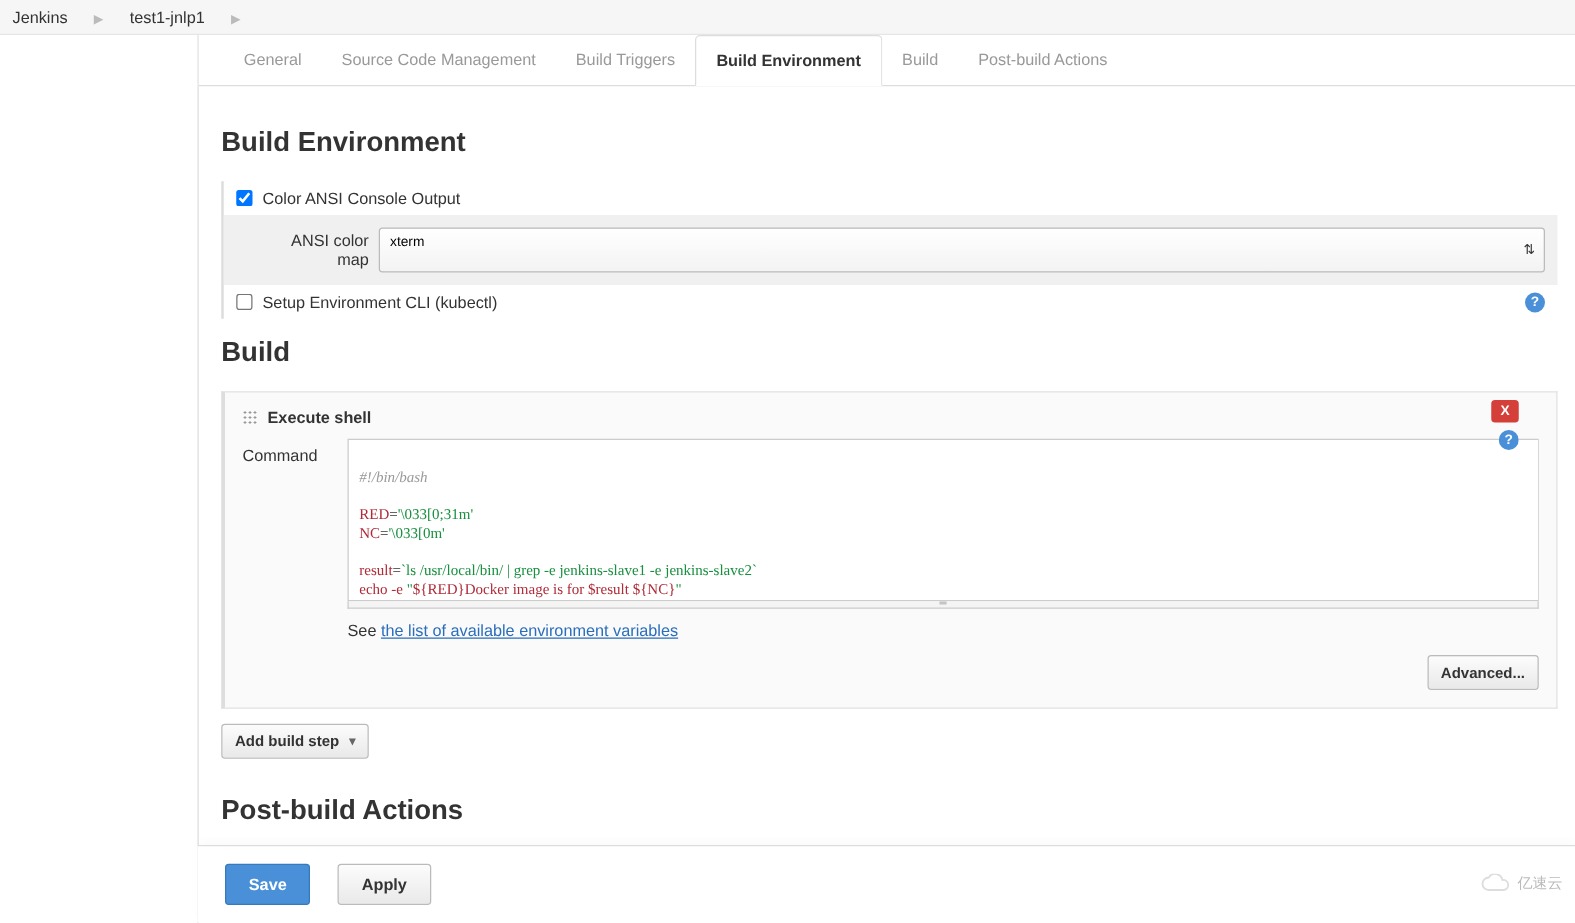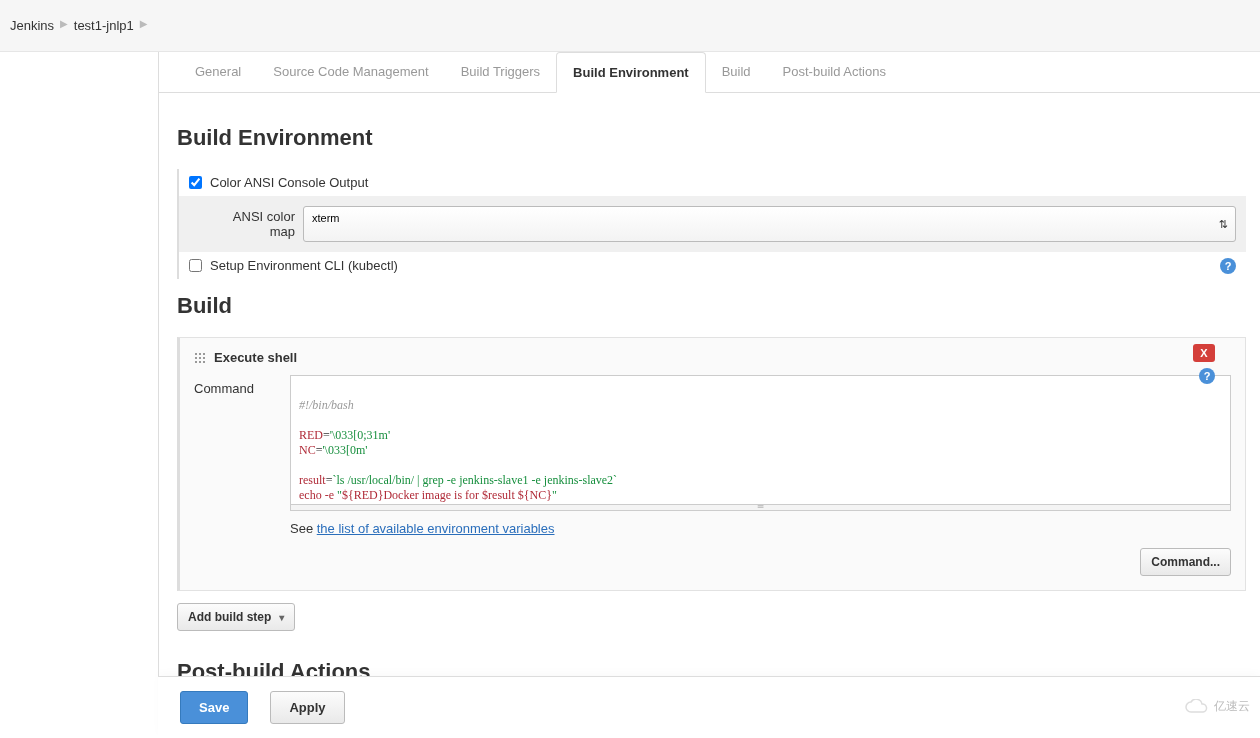--- a/index.html
+++ b/index.html
@@ -1,18 +1,18 @@
 <!DOCTYPE html>
 <html><head>
 <meta charset="utf-8">
 <style>
 * { box-sizing: border-box; margin: 0; padding: 0; }
 body { font-family: -apple-system, Helvetica, Arial, sans-serif; font-size: 13px; color: #333; background: #fff; }
 
-.breadcrumb { background: #f6f6f6; padding: 18px 10px; border-bottom: 1px solid #e6e6e6; display: flex; align-items: flex-start; gap: 6px; font-size: 13px; color: #333; }
+.breadcrumb { background: #f6f6f6; padding: 6px 10px; border-bottom: 1px solid #e6e6e6; display: flex; align-items: flex-end; gap: 21px; font-size: 13px; color: #333; }
 .breadcrumb .crumb { color: #333; }
 .breadcrumb .sep { color: #bbb; font-size: 10px; }
 
 .layout { display: flex; }
 .sidebar { width: 158px; flex-shrink: 0; }
 .main { flex: 1; border-left: 1px solid #ddd; }
 
 .tabs { display: flex; border-bottom: 1px solid #ddd; padding-left: 20px; background: #fff; }
 .tab { padding: 12px 16px; color: #999; cursor: pointer; font-size: 13px; }
 .tab.active { color: #333; font-weight: 600; border: 1px solid #ddd; border-bottom: 1px solid #fff; margin-bottom: -1px; border-radius: 4px 4px 0 0; background: #fff; }
@@ -33,21 +33,21 @@
 .help-icon { display:inline-flex; width:16px; height:16px; border-radius:50%; background:#4a90d9; color:#fff; align-items:center; justify-content:center; font-size:11px; font-weight:600; }
 .help-pos { position:absolute; right:10px; top:50%; transform:translateY(-50%); }
 
 .build-step { border: 1px solid #e2e2e2; background: #fafafa; margin: 8px 0 12px 0; position: relative; padding: 12px 14px 14px 14px; border-left: 3px solid #ddd; }
 .build-step .close-x { position:absolute; top:6px; right:30px; background:#d43f3a; color:#fff; width:22px; height:18px; font-size:11px; font-weight:700; border:none; border-radius:3px; cursor:pointer; text-align:center; line-height:18px; }
 .build-step .help-step { position:absolute; right:30px; top:30px; }
 .step-header { display:flex; align-items:center; gap:8px; margin-bottom:10px; }
 .drag-dots { width:12px; height:12px; display:inline-block; background-image: radial-gradient(#999 1px, transparent 1px); background-size: 4px 4px; }
 .step-title { font-weight:700; font-size:13px; }
 
-.field-row { display:flex; gap:26px; align-items:flex-start;justify-content:center; }
+.field-row { display:flex; gap:14px; align-items:flex-start;justify-content:center; }
 .field-row .lbl { width:70px; text-align:left; padding-top:6px; color:#333; }
 
 .code-box { flex:1; }
 .code-area { width:100%; height:130px; border:1px solid #ccc; background:#fff; font-family: Liberation Serif, serif; font-size:12px; padding:22px 8px; white-space:pre; overflow:auto; resize:none; }
 .code-area .c-gray { color:#999; font-style: italic; }
 .code-area .c-red { color:#b02a37; }
 .code-area .c-str { color:#178f3e; }
 .code-area .c-cmd { color:#178f3e; }
 .resize-handle { height:6px; border:1px solid #ccc; border-top:none; background:#f4f4f4; text-align:center; font-size:8px; color:#999; line-height:4px; }
 
@@ -130,21 +130,21 @@
 <span class="c-red">RED</span><span>=</span><span class="c-str">'\033[0;31m'</span>
 <span class="c-red">NC</span><span>=</span><span class="c-str">'\033[0m'</span>
 
 <span class="c-red">result</span><span>=</span><span class="c-cmd">`ls /usr/local/bin/ | grep -e jenkins-slave1 -e jenkins-slave2`</span>
 <span class="c-red">echo -e </span><span class="c-str">"</span><span class="c-red">${RED}</span><span class="c-red">Docker image is for $result ${NC}</span><span class="c-str">"</span></div>
             <div class="resize-handle">═</div>
             <div class="see-text">
               <span>See </span><a href="#">the list of available environment variables</a>
             </div>
             <div class="adv-row">
-              <button class="btn">Command...</button>
+              <button class="btn">Advanced...</button>
             </div>
           </div>
         </div>
       </div>
 
       <button class="btn small-caret">Add build step</button>
 
       <h2 class="section-title" style="margin-top:28px;">Post-build Actions</h2>
 
       <button class="btn small-caret" style="opacity:0.7;">Add post-build action</button>

